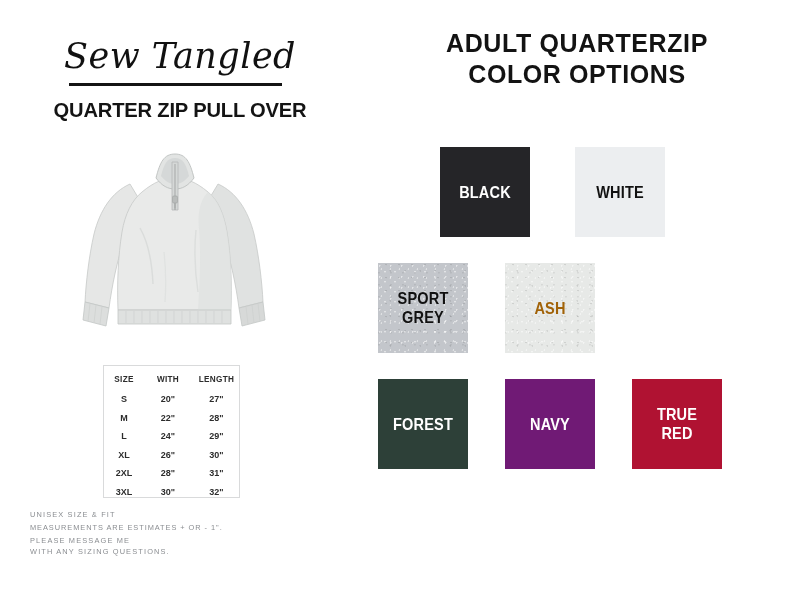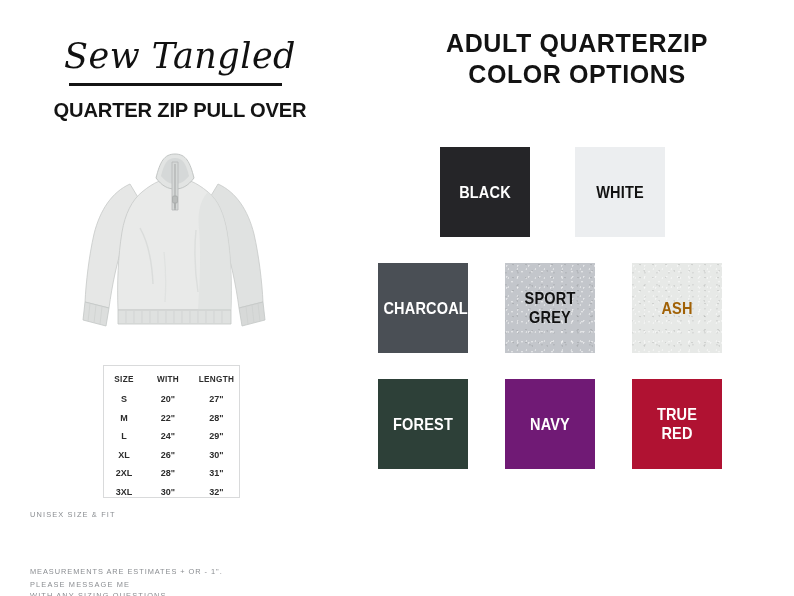--- a/index.html
+++ b/index.html
@@ -126,21 +126,21 @@
     text-align: left;
     color: #8a8d91;
     font-family: "Liberation Sans", sans-serif;
   }
   .fp-line {
     font-size: 7.4px;
     letter-spacing: 1.15px;
     line-height: 13px;
     white-space: nowrap;
   }
-  .fp-line.l2 { font-size: 7.4px; letter-spacing: 0.95px; margin-top: 44px; }
+  .fp-line.l2 { font-size: 7.4px; letter-spacing: 0.95px; }
   .fp-line.l3 { line-height: 10.5px; margin-top: 2px; }
   .fp-line.l4 { line-height: 10.5px; }
 
   
   .right-panel {
     position: absolute;
     left: 360px;
     top: 0;
     width: 434px;
     height: 596px;
@@ -352,23 +352,20 @@
       <div class="swatch-row row-top">
         <div class="swatch" style="background: rgb(37, 37, 40); color: rgb(255, 255, 255);">
           <span class="lbl">BLACK</span>
         </div>
         <div class="swatch" style="background: rgb(236, 238, 240); color: rgb(17, 17, 17);">
           <span class="lbl">WHITE</span>
         </div>
       </div>
 
       <div class="swatch-row row-mid">
-        <div class="swatch" style="background: rgb(74, 79, 85); color: rgb(255, 255, 255);">
-          <span class="lbl">CHARCOAL</span>
-        </div>
         <div class="swatch heather" style="background: rgb(195, 198, 203); color: rgb(17, 17, 17);">
           <span class="lbl">
               <div>SPORT</div>
               <div>GREY</div>
             </span>
         </div>
         <div class="swatch heather" style="background: rgb(231, 233, 231); color: #a16207;">
           <span class="lbl">ASH</span>
         </div>
       </div>

